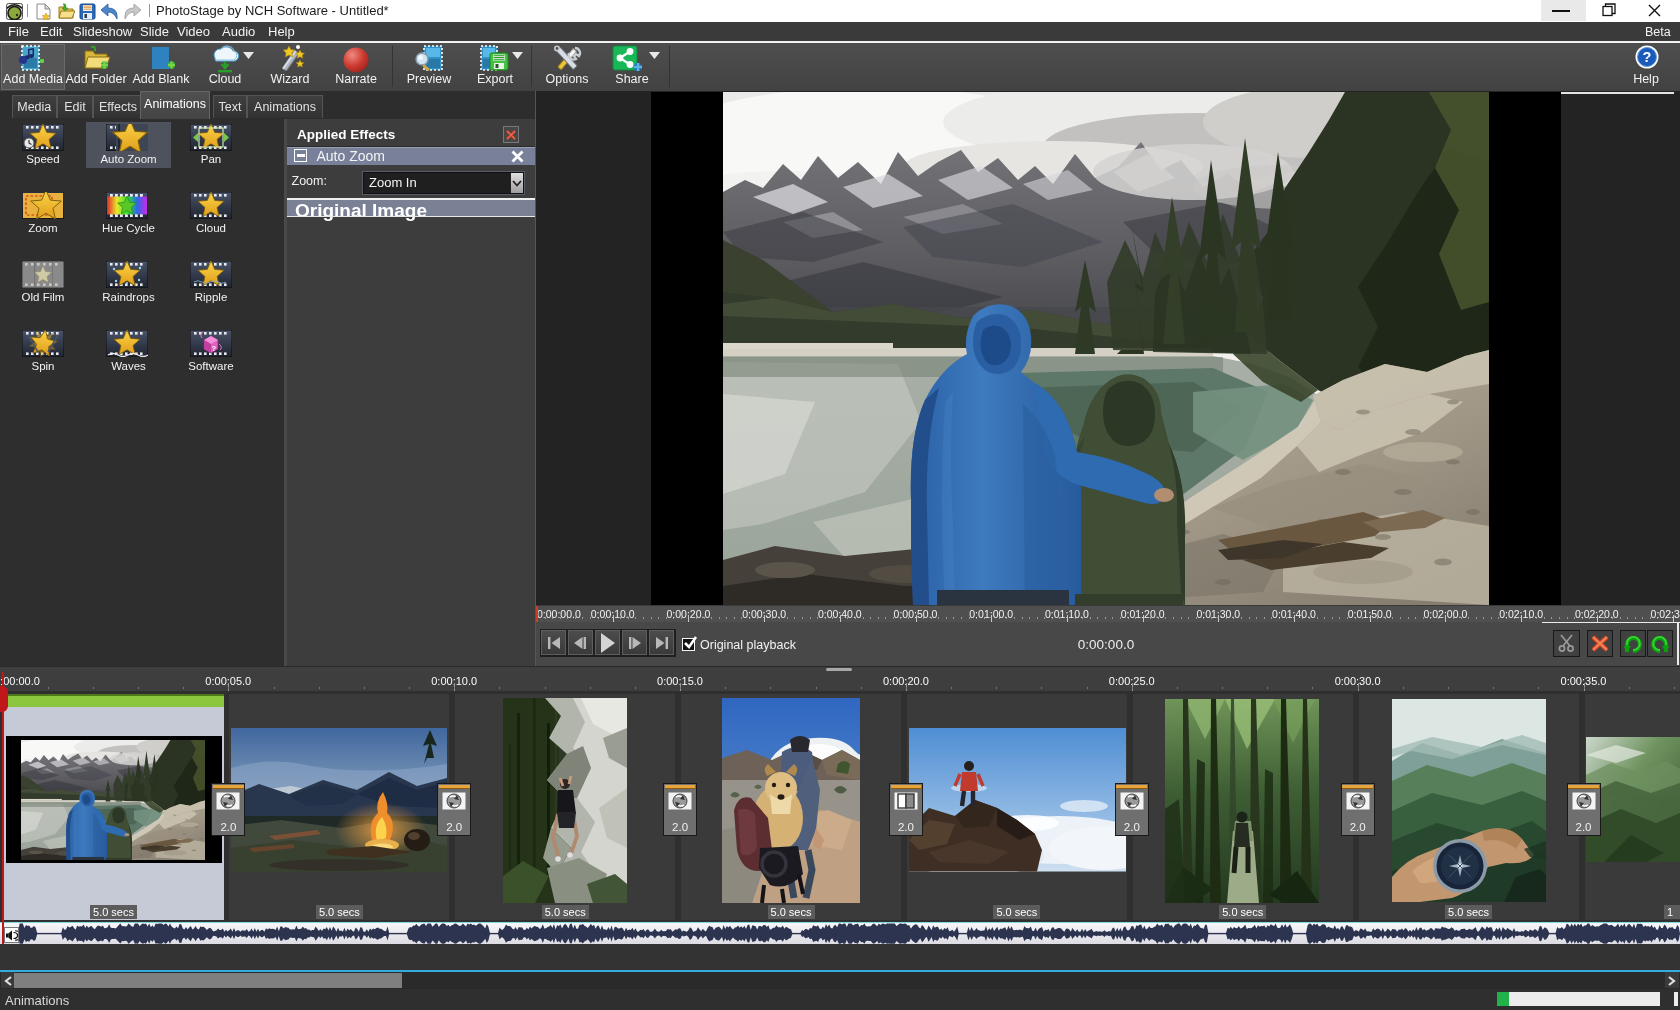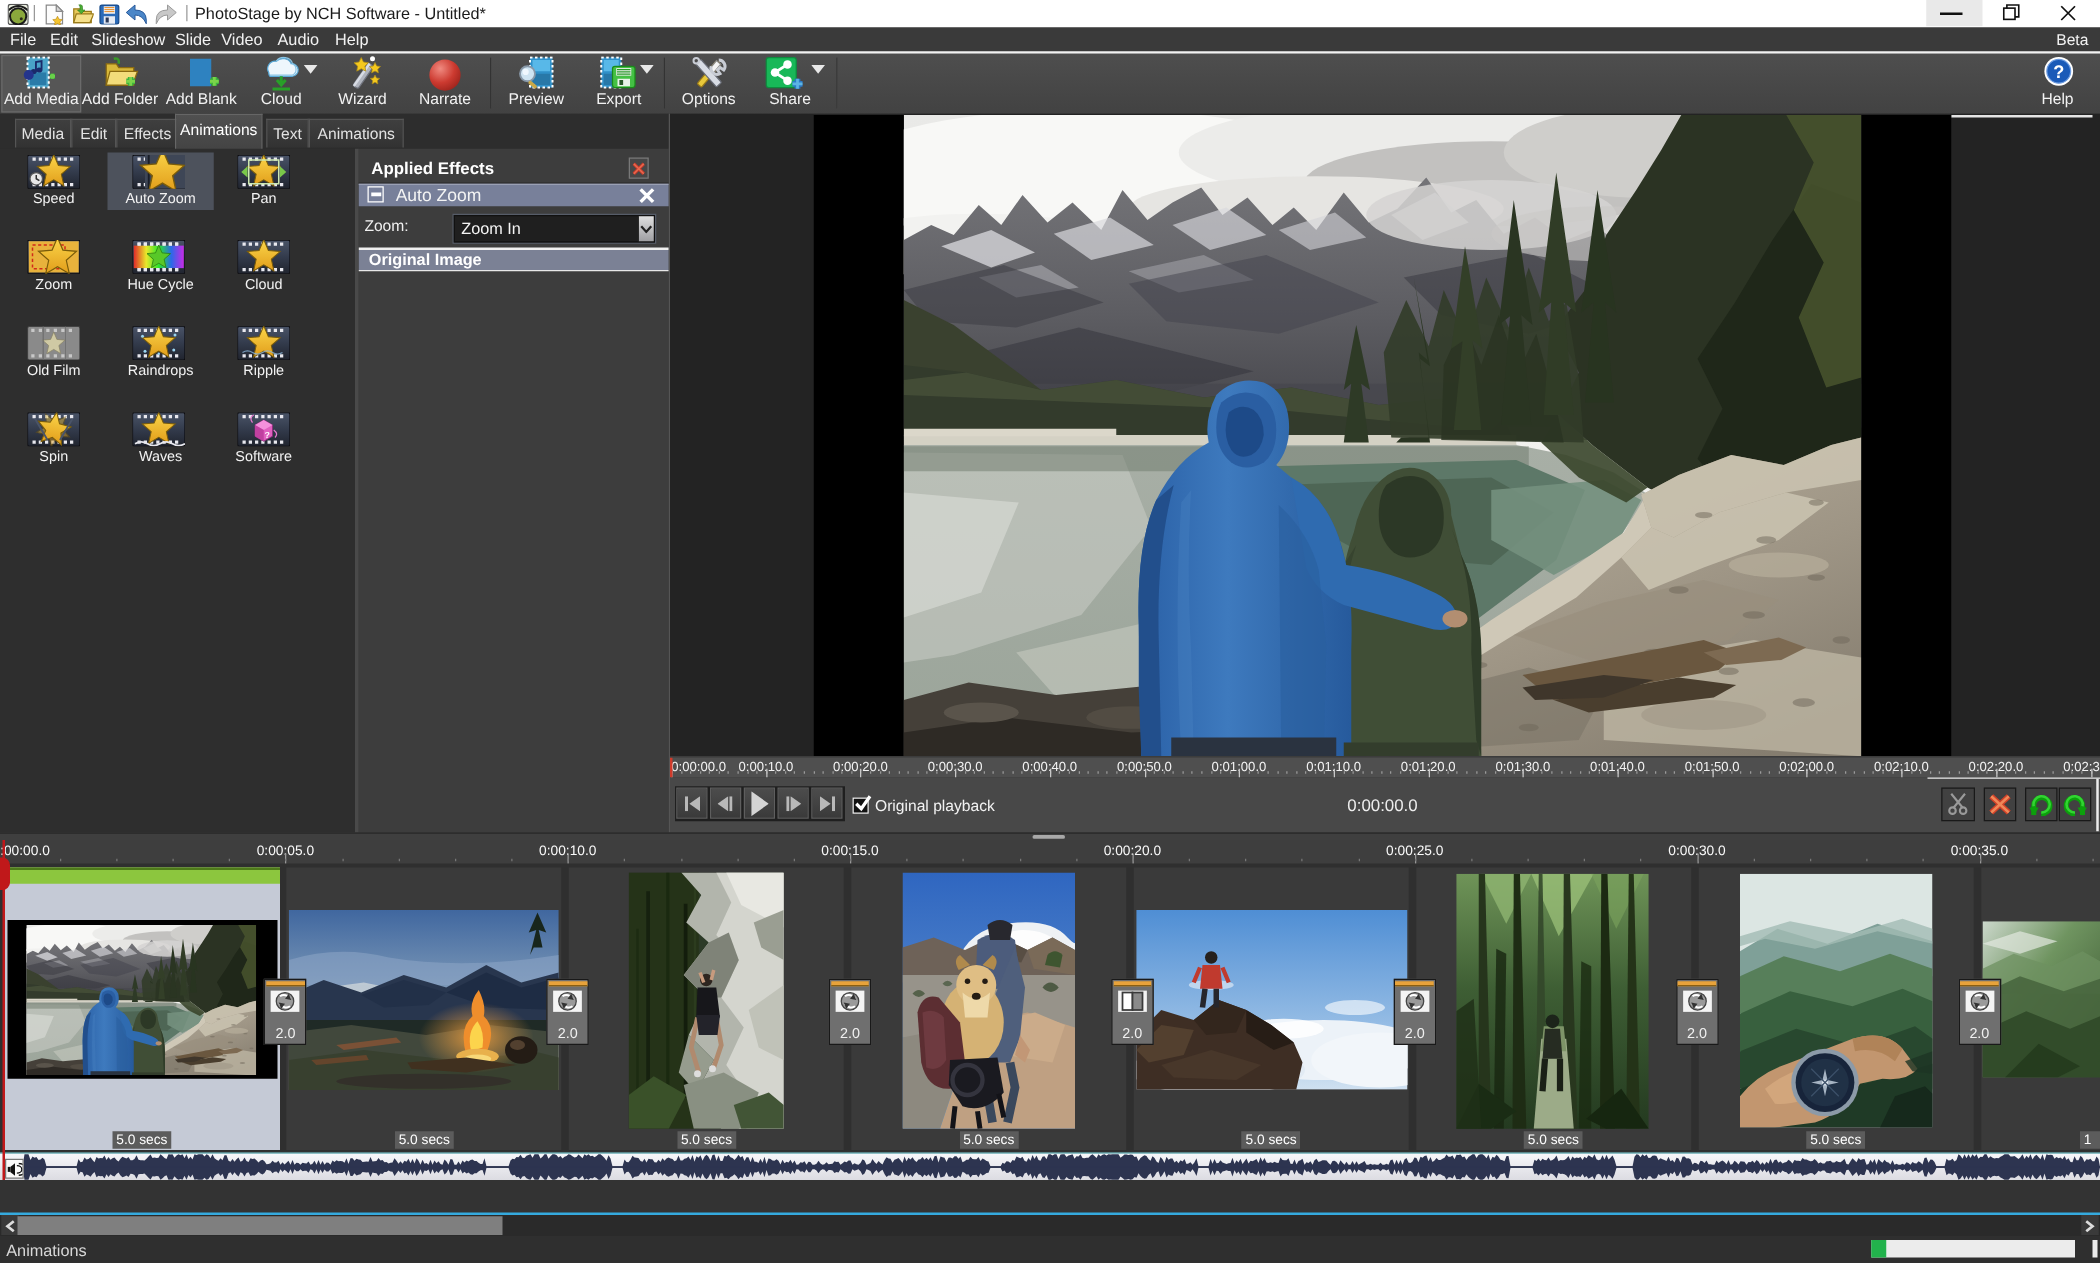--- a/index.html
+++ b/index.html
@@ -500,21 +500,21 @@
 </svg>
 <div class="abs" style="left:291.5px;top:174px;font-size:12.5px;color:#f0f0f0;">Zoom:</div>
 <div class="abs" style="left:362.5px;top:171.5px;width:161px;height:22px;background:#1f1f1f;border:1px solid #111;box-shadow:0 0 0 1px #565c68;"></div>
 <div class="abs" style="left:369px;top:175px;font-size:13px;color:#f4f4f4;">Zoom In</div>
 <div class="abs" style="left:510px;top:172.5px;width:13px;height:20px;background:linear-gradient(#e0e0e0,#9e9ea2);border-left:1px solid #222;"></div>
 <svg class="abs" style="left:511.5px;top:179.5px" width="10" height="7" viewBox="0 0 10 7">
       <path d="M1,1 L5,5.5 L9,1" fill="none" stroke="#222" stroke-width="1.8"></path>
     </svg>
 <div class="abs" style="left:286.5px;top:197.5px;width:248.5px;height:2px;background:#f0f0f0;"></div>
 <div class="abs" style="left:286.5px;top:199.5px;width:248.5px;height:16px;background:#7b8195;"></div>
-<div class="abs" style="left:295px;top:200px;font-size:13px;font-weight:bold;color:#fff;">Original Image</div>
+<div class="abs" style="left:295px;top:200px;font-size:19px;font-weight:bold;color:#fff;">Original Image</div>
 <div class="abs" style="left:286.5px;top:215.5px;width:248.5px;height:1.6px;background:#e8e8e8;"></div>
 <div class="abs" style="left:535px;top:91px;width:1px;height:575px;background:#555;"></div>
 <div class="abs" style="left:536px;top:91px;width:1144px;height:514px;background:#232323;"></div>
 <div class="abs" style="left:1561px;top:92px;width:113px;height:2px;background:#e4e4e4;"></div>
 <div class="abs" style="left:651px;top:92px;width:910px;height:513px;background:#000;"></div>
 <svg class="abs" style="left:723px;top:92px" width="766" height="513">
       <use href="#mainphoto"></use>
     </svg>
 <div class="abs" style="left:536px;top:605px;width:1144px;height:16.5px;background:#4f4f4f;border-top:1px solid #3a3a3a;overflow:hidden;" id="pruler">
 <i class="abs" style="left:1.0px;top:11px;width:1px;height:2px;background:#9a9a9a;"></i>

